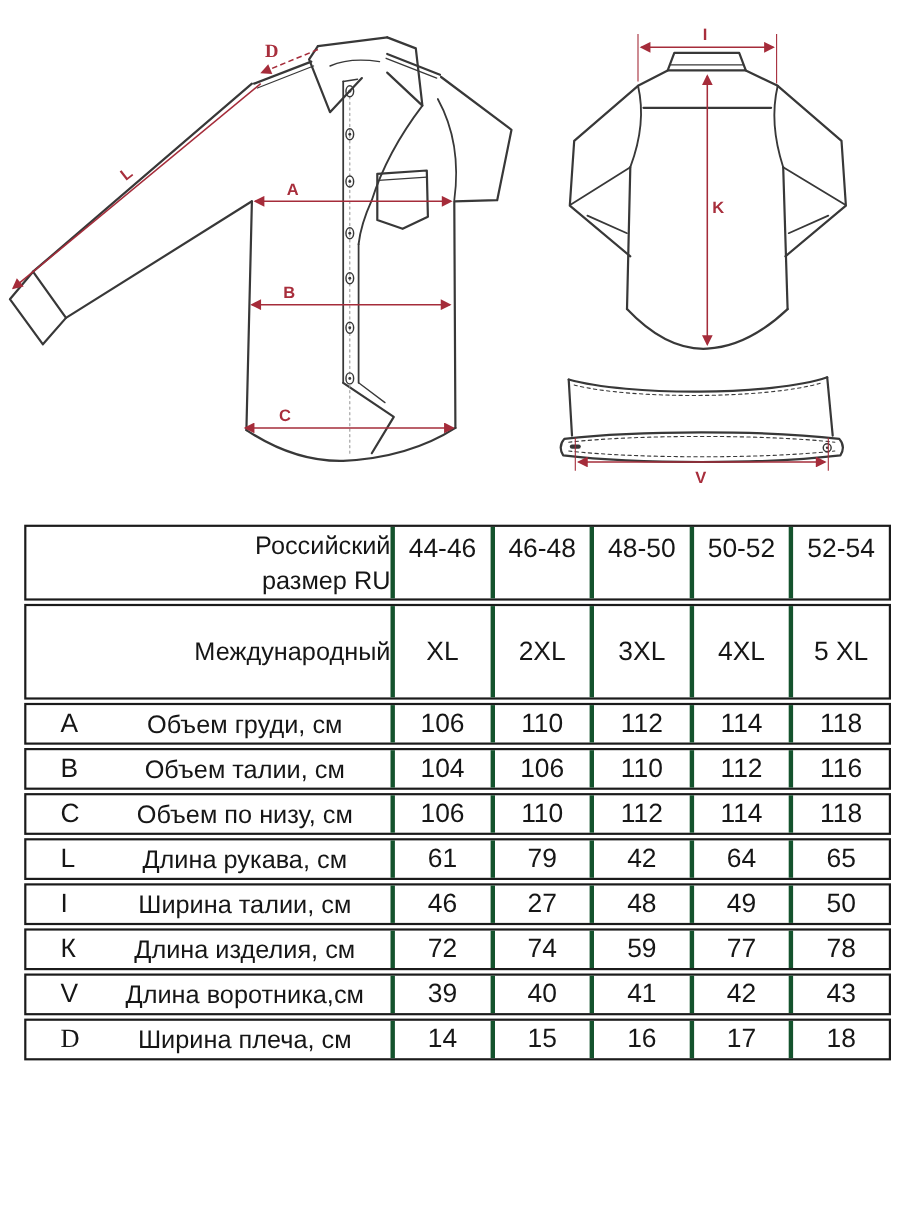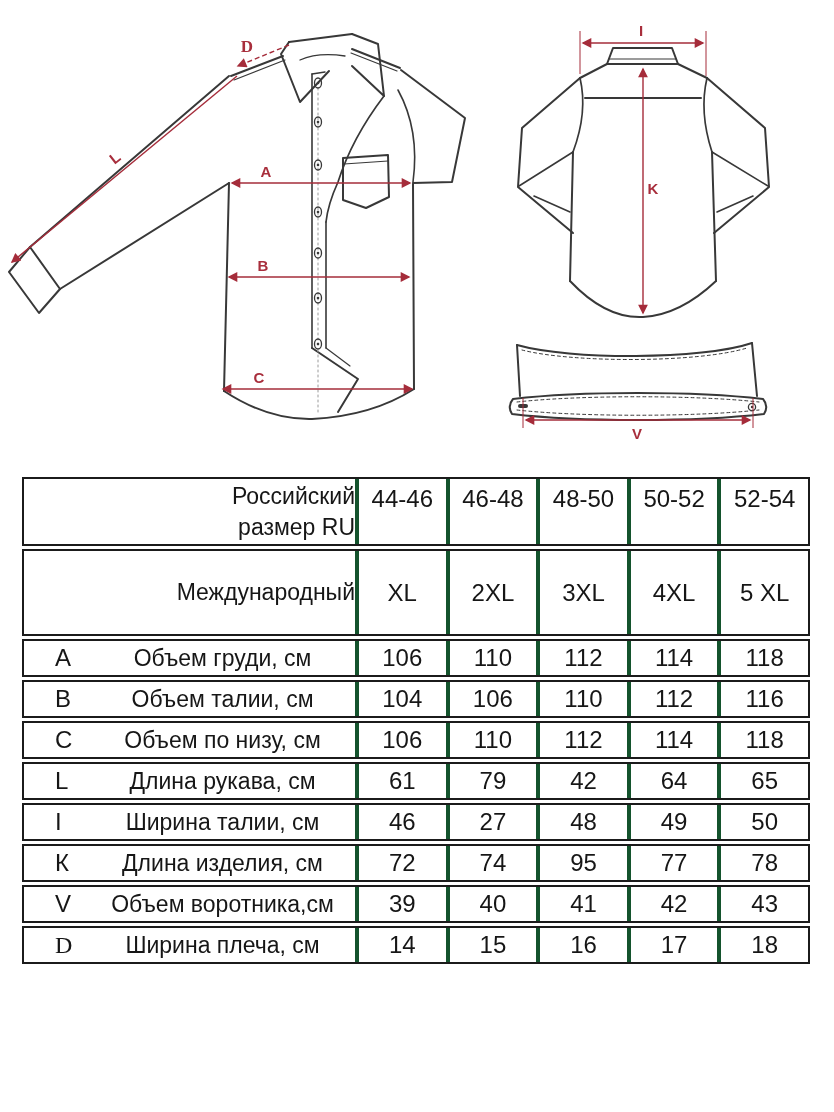--- a/index.html
+++ b/index.html
@@ -259,29 +259,29 @@
       <div class="c-val">50</div>
     </div>
 
     <div class="t-row d">
       <div class="c-label">
         <span class="letter">К</span>
         <span class="lab">Длина изделия, см</span>
       </div>
       <div class="c-val">72</div>
       <div class="c-val">74</div>
-      <div class="c-val">95</div>
+      <div class="c-val">59</div>
       <div class="c-val">77</div>
       <div class="c-val">78</div>
     </div>
 
     <div class="t-row d">
       <div class="c-label">
         <span class="letter">V</span>
-        <span class="lab">Объем воротника,см</span>
+        <span class="lab">Длина воротника,см</span>
       </div>
       <div class="c-val">39</div>
       <div class="c-val">40</div>
       <div class="c-val">41</div>
       <div class="c-val">42</div>
       <div class="c-val">43</div>
     </div>
 
     <div class="t-row d">
       <div class="c-label">

